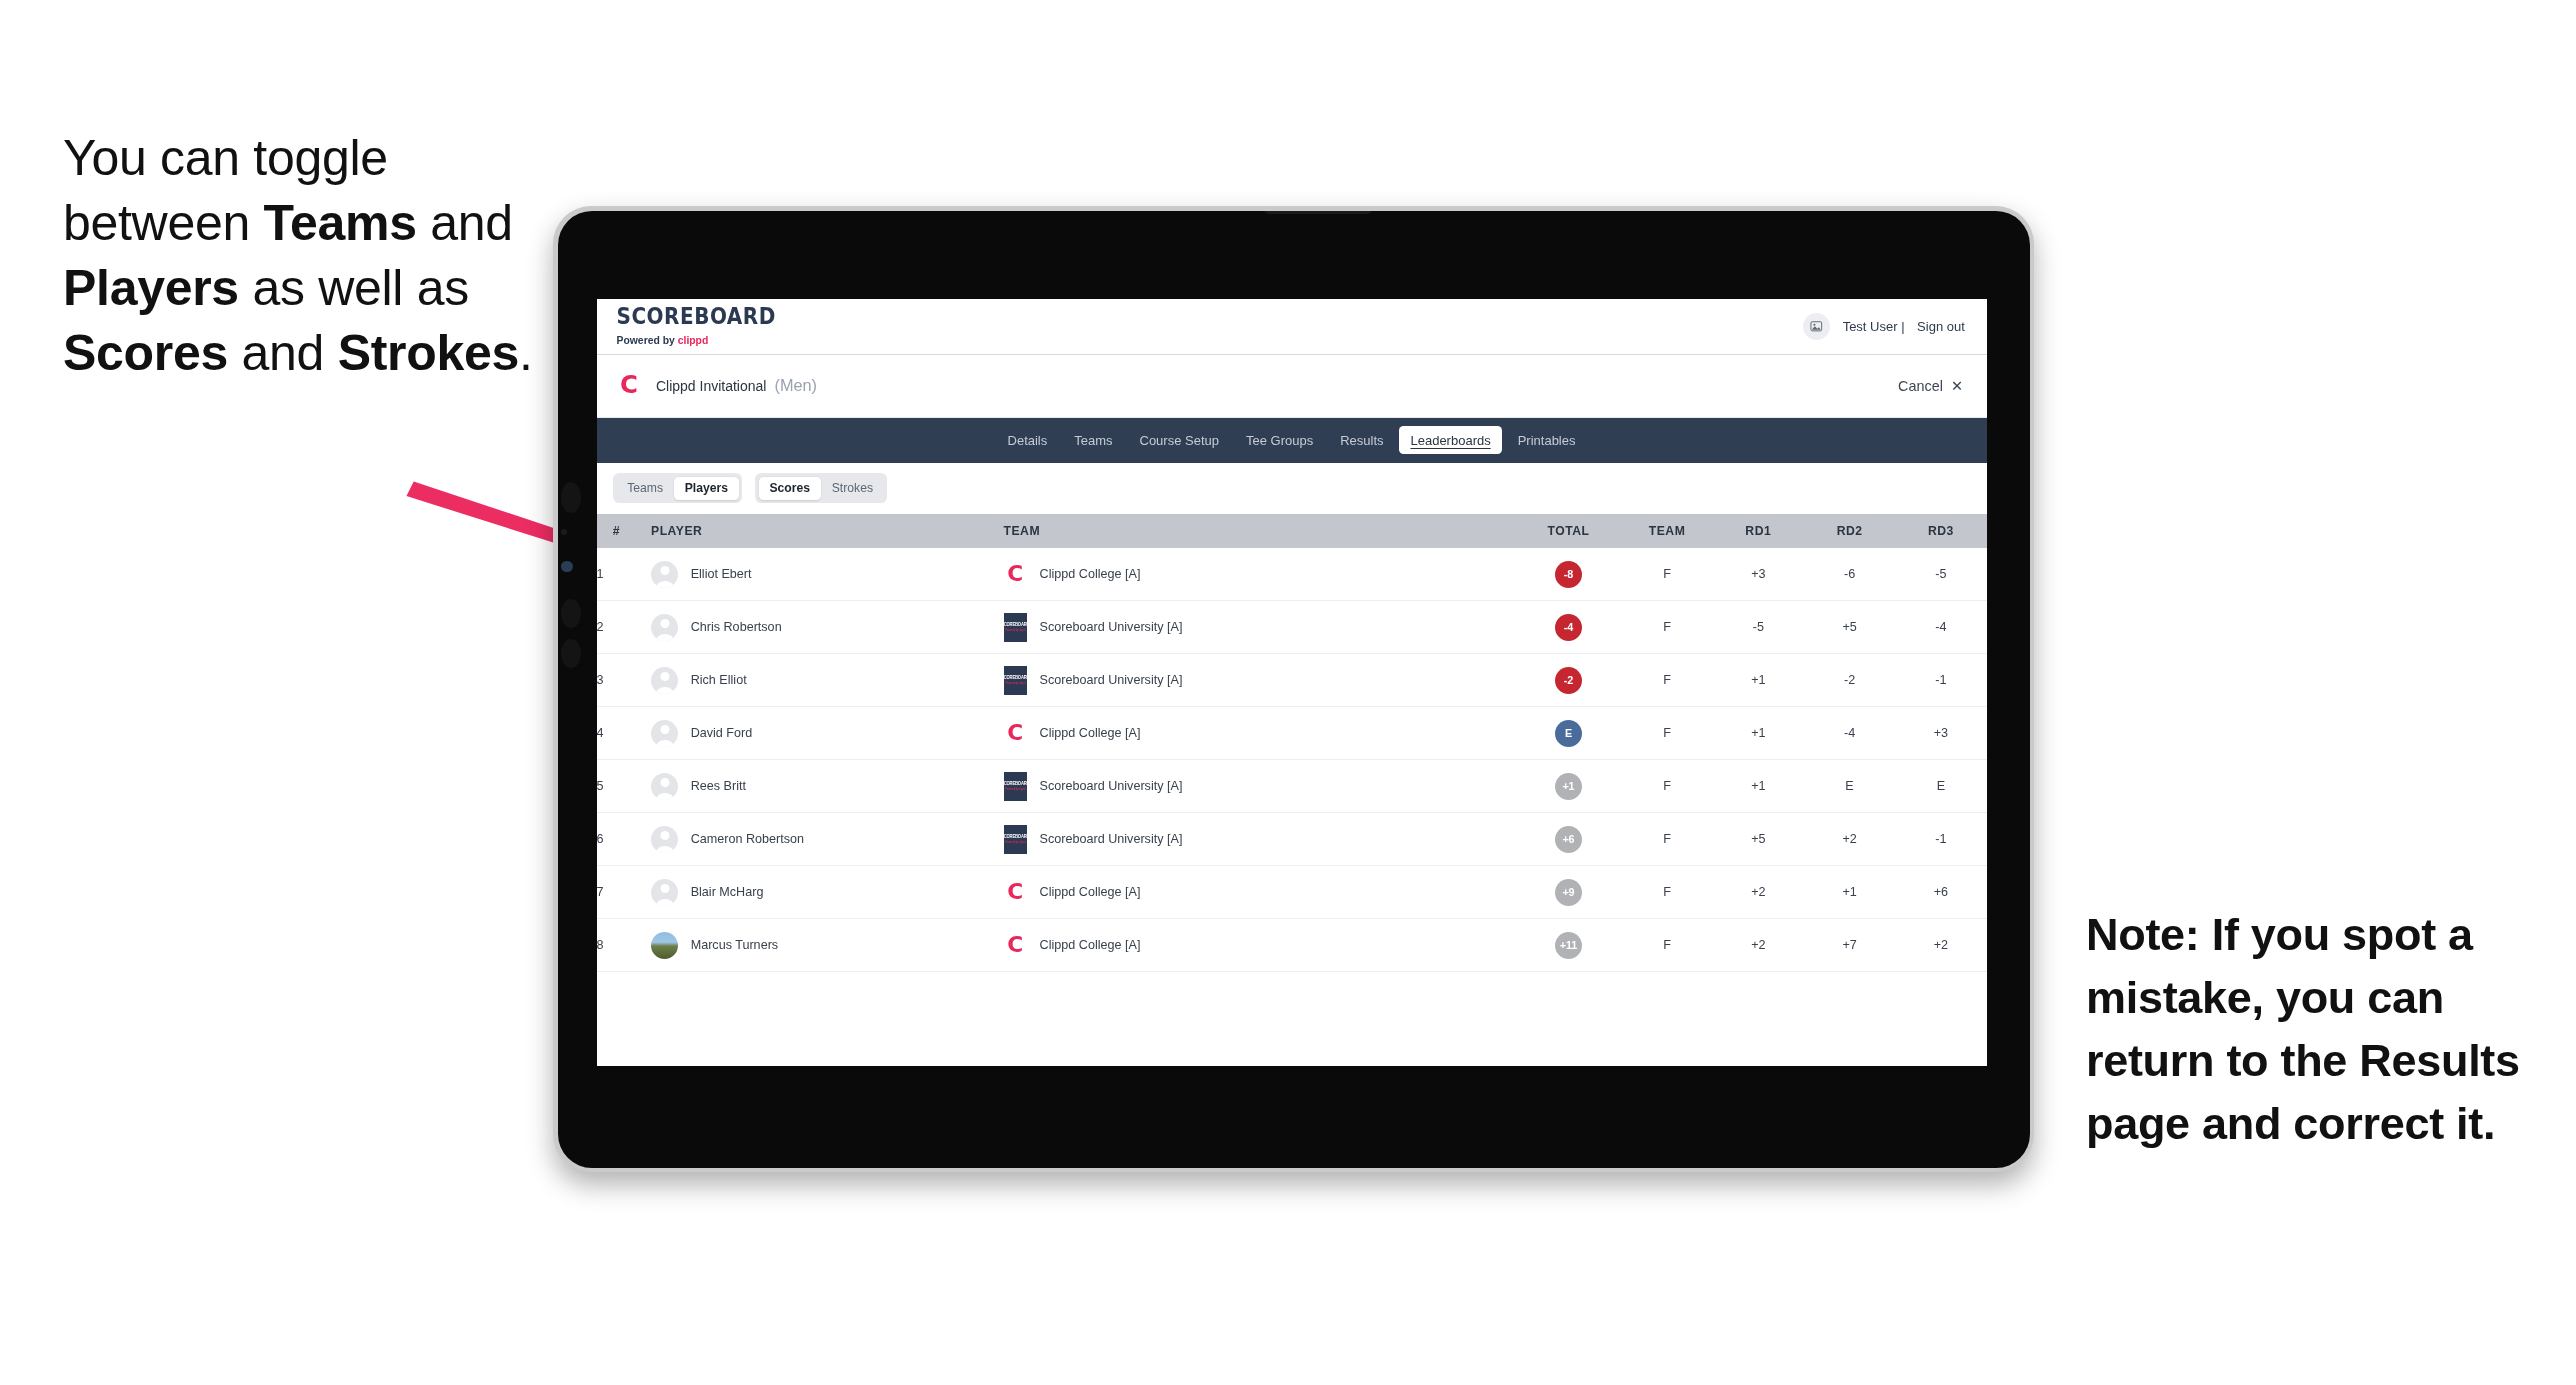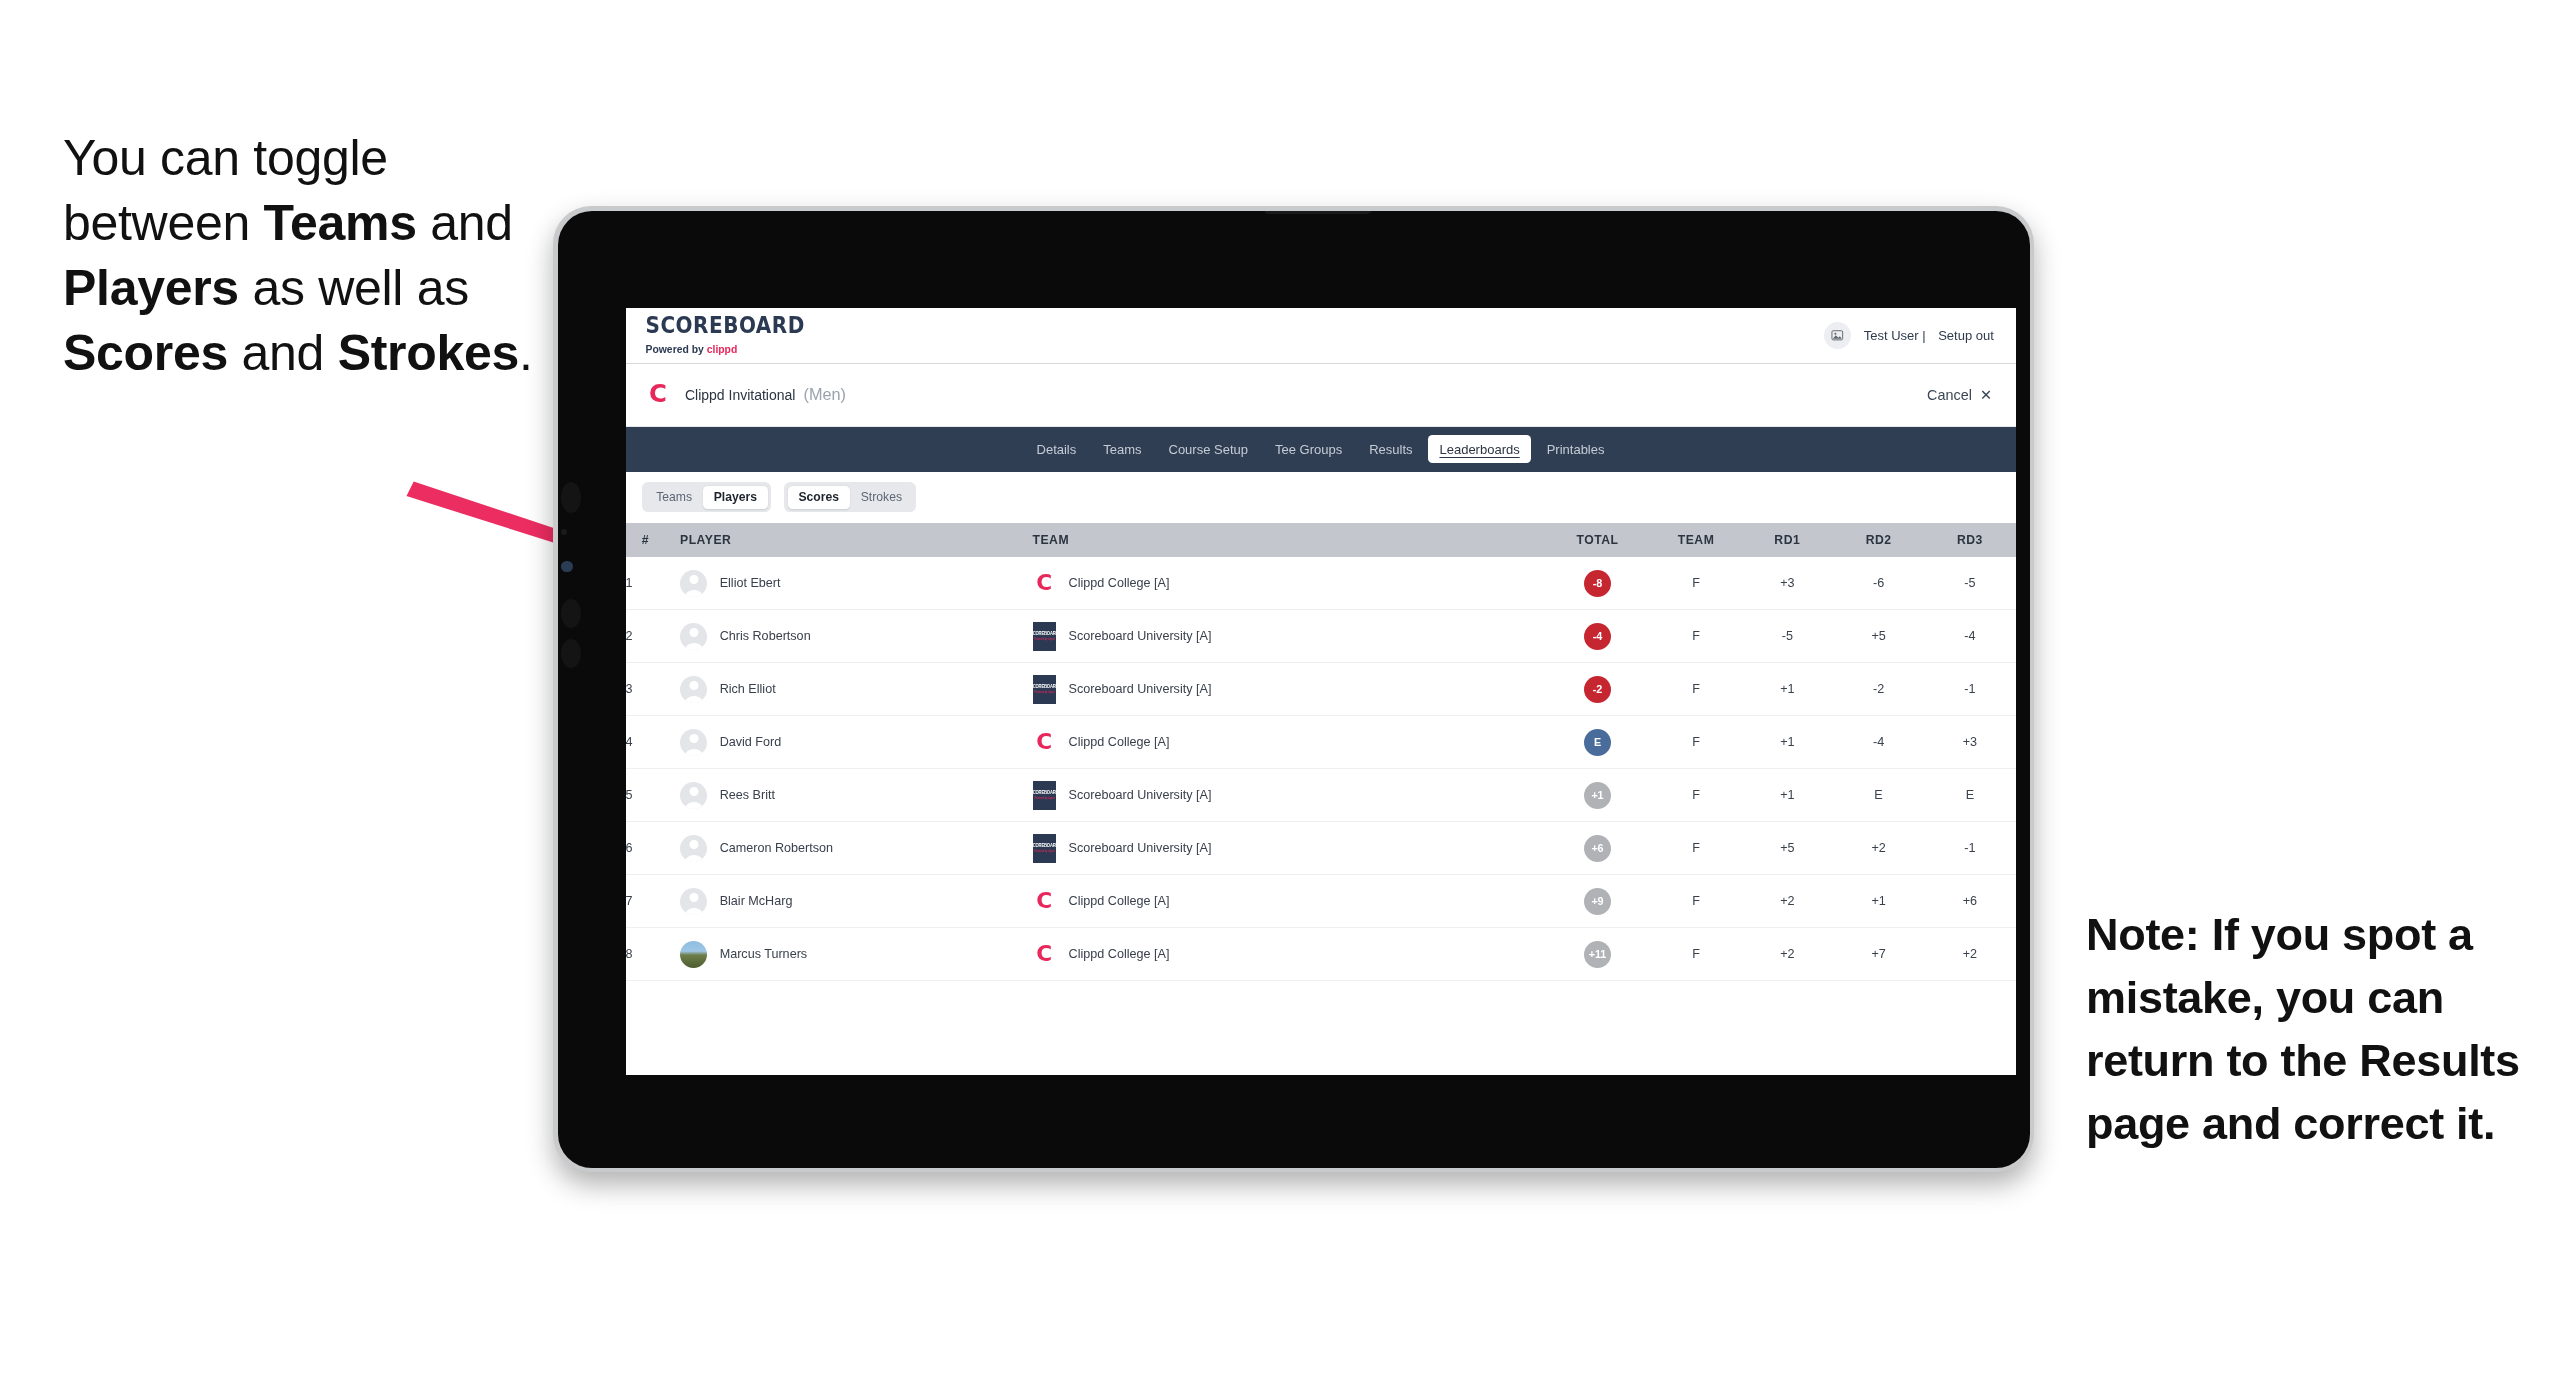--- a/index.html
+++ b/index.html
@@ -90,26 +90,25 @@
     top: -5.4px; left: 48%;
     width: 108px; height: 9px;
     background: #1a1a1a;
     border-radius: 0 0 5.4px 5.4px;
   }
 
   
   #app {
     position: absolute;
     left: 39px;
-    top: 97px;
+    top: 88px;
     width: 1390px;
     height: 767px;
     background: #ffffff;
     overflow: hidden;
-    margin-left: 29px;
   }
 
   
   .topbar {
     display: flex;
     align-items: stretch;
     height: 56px;
     background: #ffffff;
     border-bottom: 0.9px solid #d8d9dc;
     box-sizing: border-box;
@@ -417,21 +416,21 @@
         <div class="topbar-spacer"></div>
         <div class="topbar-right">
           <div class="avatar-chip">
             <svg width="12.6" height="12.6" viewBox="0 0 16 16">
               <rect x="1.2" y="2.2" width="13.6" height="11.6" rx="1.6" fill="none" stroke="#60666f" stroke-width="1.2"></rect>
               <circle cx="5.6" cy="6" r="1.3" fill="#60666f"></circle>
               <path d="M2.2 12.4 L6.2 8 L9.2 11 L11.2 9.2 L13.8 12.4 Z" fill="#60666f"></path>
             </svg>
           </div>
           <span>Test User |</span>
-          <span class="signout">Setup out</span>
+          <span class="signout">Sign out</span>
         </div>
       </div>
 
       <div class="tourney-header">
         <div class="tourney-logo">C</div>
         <div class="tourney-name">Clippd Invitational</div>
         <div class="tourney-gender">(Men)</div>
         <div class="tourney-header-spacer"></div>
         <div class="cancel-btn">
           <span>Cancel</span>

